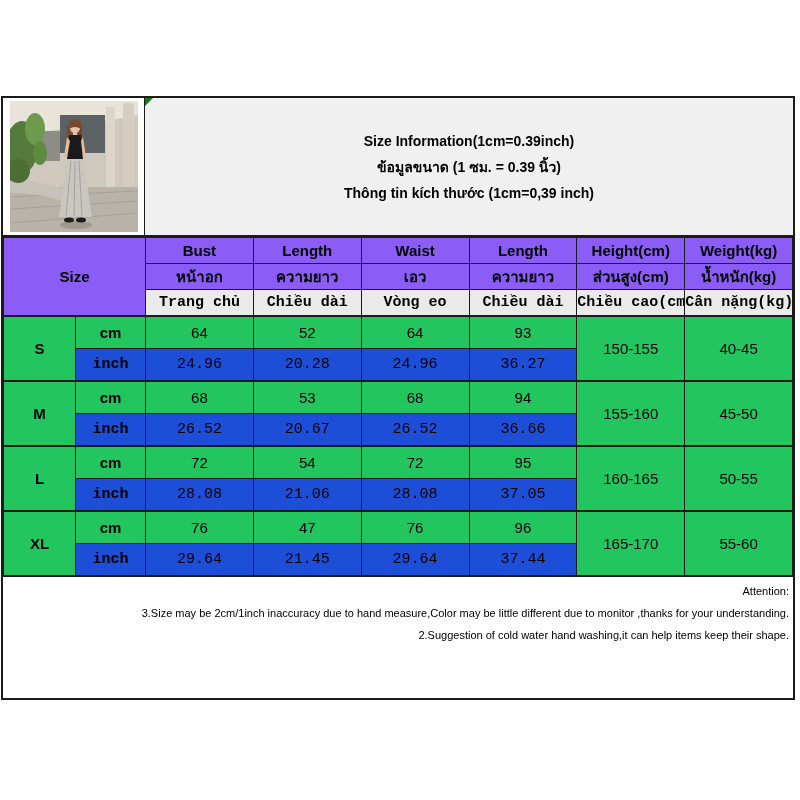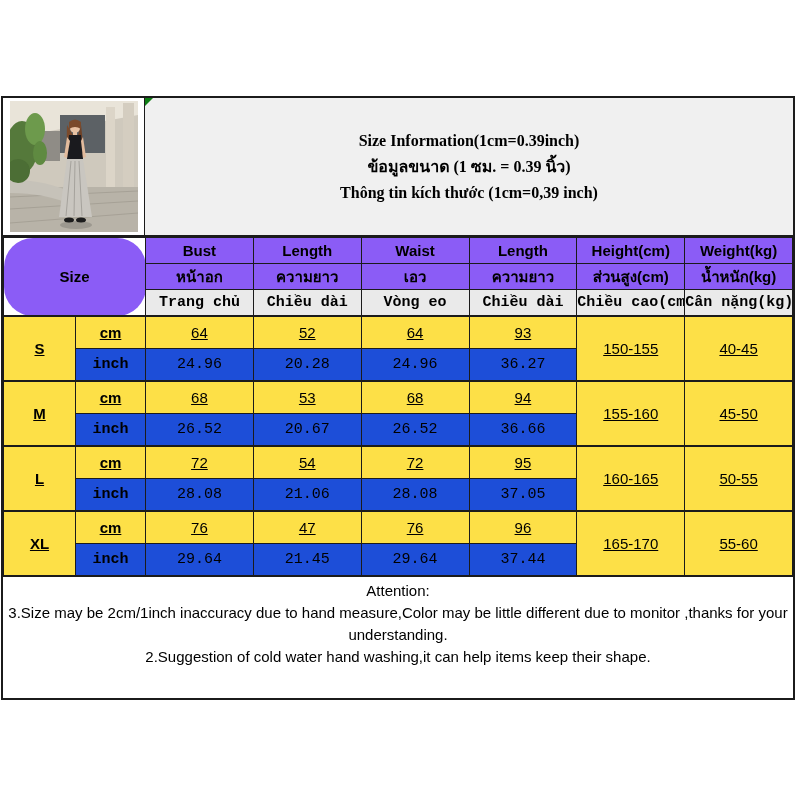--- a/index.html
+++ b/index.html
@@ -12,43 +12,43 @@
     border:2px solid #1b1b1b;box-sizing:border-box;background:#fff;
     display:flex;flex-direction:column;
   }
   
   .top-row{display:flex;flex:0 0 137px;height:137px;border-bottom:2px solid #1b1b1b;}
   .photo-cell{flex:0 0 141px;width:141px;border-right:1px solid #1b1b1b;background:#fff;
     display:flex;align-items:center;justify-content:center;}
   .photo-cell svg{width:128px;height:131px;display:block;}
   .title-cell{flex:1;background:#f0f0f0;position:relative;
     display:flex;flex-direction:column;align-items:center;justify-content:center;}
-  .title-line{font-weight:bold;font-size:16px;line-height:26px;white-space:nowrap;font-family:Liberation Serif, serif;}
+  .title-line{font-weight:bold;font-size:14px;line-height:26px;white-space:nowrap;}
   .flag{position:absolute;top:0;left:0;width:0;height:0;
     border-top:8px solid #0e7d13;border-right:8px solid transparent;}
   
   table.size-table{border-collapse:collapse;table-layout:fixed;width:100%;flex:0 0 auto;}
   table.size-table td{
     border:1px solid #1b1b1b;text-align:center;vertical-align:middle;
     font-size:15px;padding:0;overflow:hidden;white-space:nowrap;
   }
   col.c-letter{width:72px;} col.c-unit{width:70px;}
   tr.hdr td{height:25px;background:#8b5cf6;font-weight:bold;}
   tr.hdr-vi td{background:#eaeaea;font-family:Liberation Mono, monospace;}
-  td.corner{background:#d8d8d8;font-size:26px;font-weight:bold;border-radius:29px;}
+  td.corner{background:#d8d8d8;font-size:26px;font-weight:bold;}
   tr.data td{height:31px;}
   td.size-letter{background:#d8d8d8;font-weight:bold;font-size:16px;}
   td.unit{font-weight:bold;}
-  tr.cm-row td{background:#fde047;text-decoration:underline;}
+  tr.cm-row td{background:#22c55e;}
   tr.inch-row td{background:#1d4ed8;font-family:Liberation Mono, monospace;}
   td.range{background:#f2f2f2;}
   tr.group-start td{border-top:2px solid #1b1b1b;}
   
   .attention{flex:1 1 auto;background:#fff;padding:3px 4px 0 4px;
-    font-size:15px;line-height:22px;text-align:center;border-top:1px solid #1b1b1b;}
+    font-size:11px;line-height:22px;text-align:right;border-top:1px solid #1b1b1b;}
 </style>
 </head>
 <body>
 
 <div class="sheet">
 
   <div class="top-row">
     <div class="photo-cell">
       <svg viewBox="0 0 128 131" xmlns="http://www.w3.org/2000/svg">
         <rect x="0" y="0" width="128" height="131" fill="#cfc9bd"></rect>

